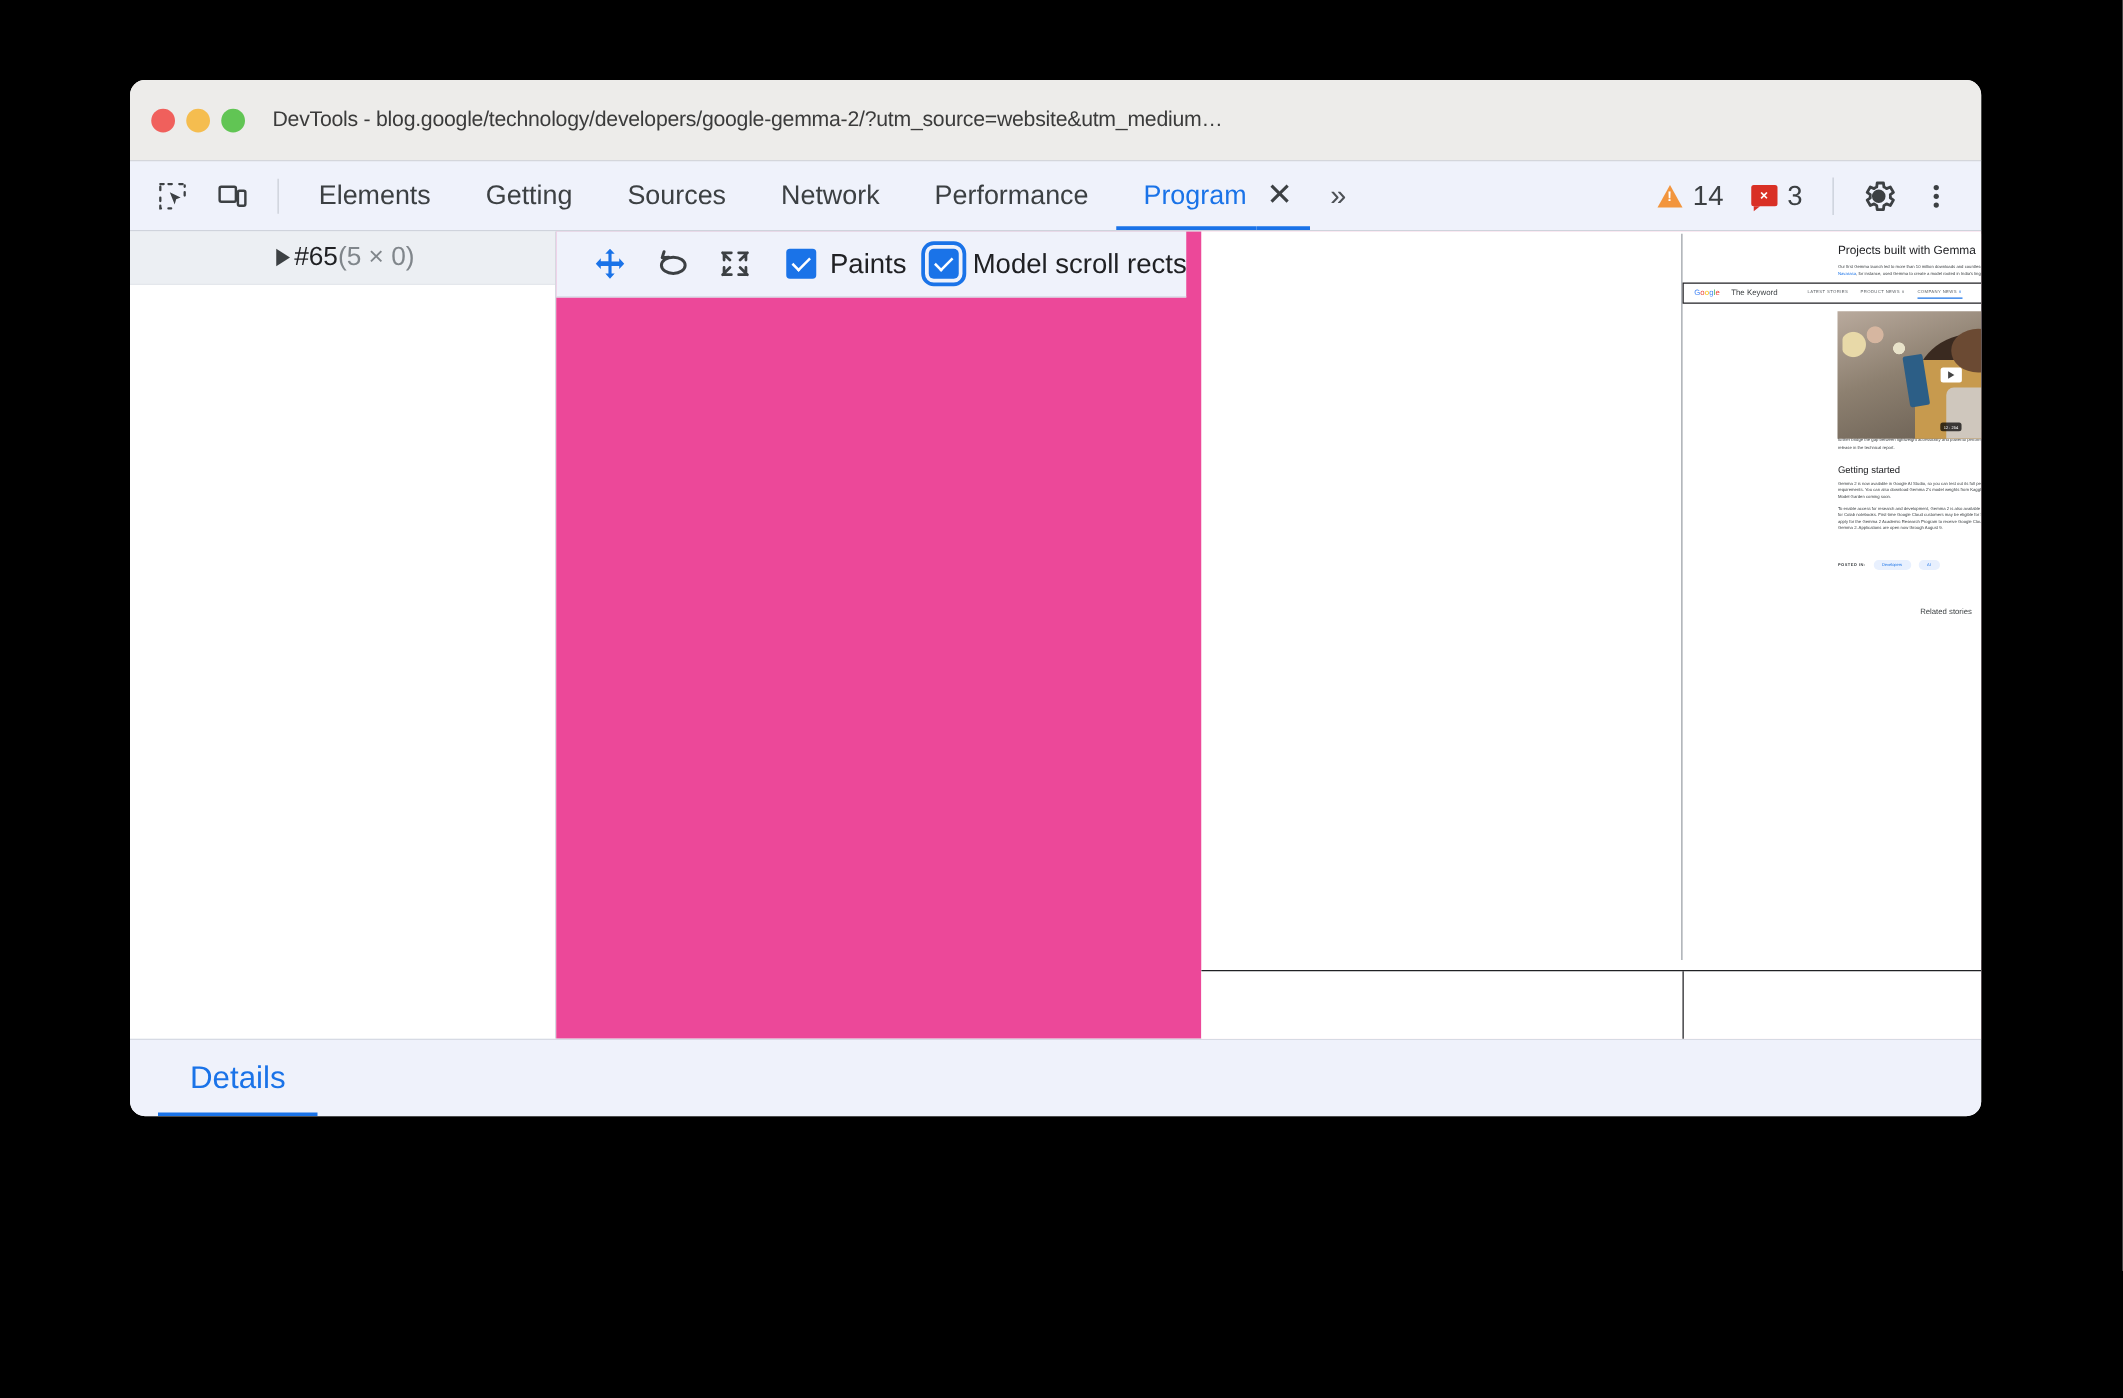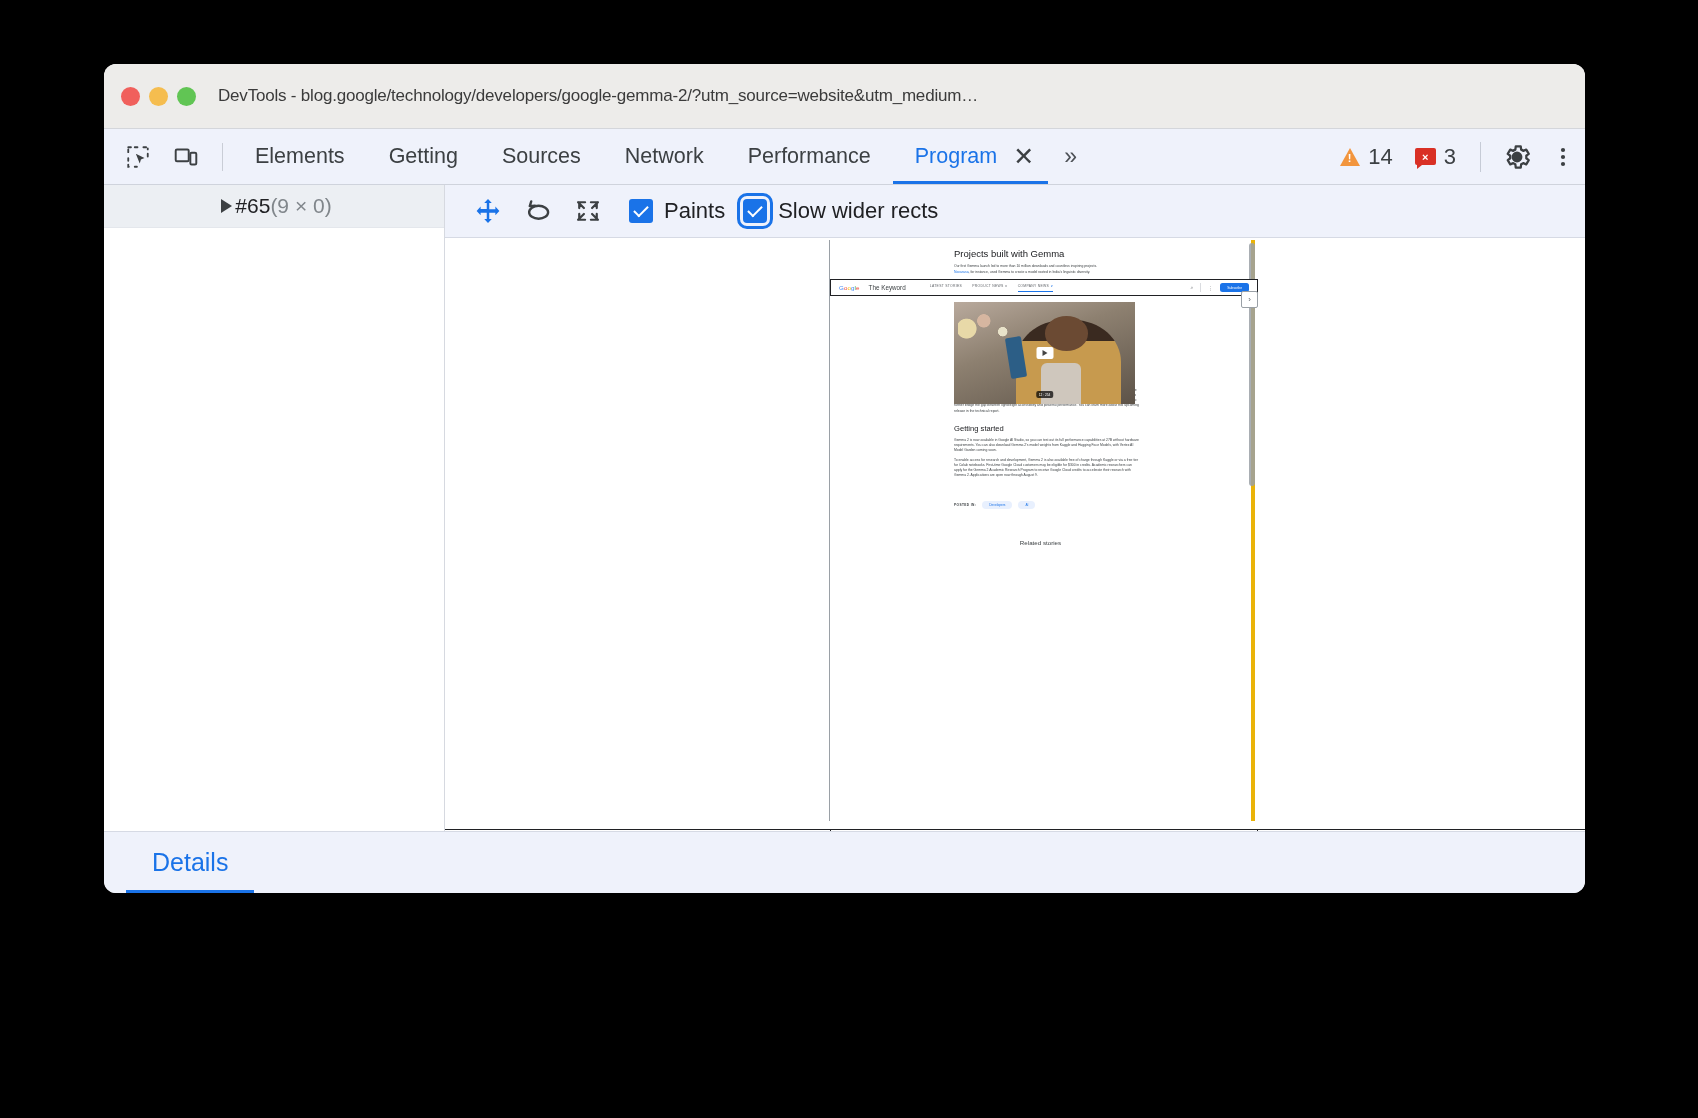--- a/index.html
+++ b/index.html
@@ -88,20 +88,21 @@
     box-shadow: inset 0 -3px 0 #1a73e8;
   }
   .dt-more {
     font-size: 23px; color: #4d5156;
     padding: 0 16px; display: flex; align-items: center; height: 100%;
     letter-spacing: -3px;
   }
   #tb-right {
     margin-left: auto;
     display: flex; align-items: center;
+    padding-right: 14px;
     gap: 2px;
   }
   .counter {
     display: flex; align-items: center; gap: 8px;
     padding: 0 10px;
     font-size: 22px; color: #3c4043;
   }
   .warn-tri {
     width: 0; height: 0;
     border-left: 10px solid transparent;
@@ -156,21 +157,21 @@
     width: 0; height: 0;
     border-top: 7px solid transparent;
     border-bottom: 7px solid transparent;
     border-left: 11px solid #3c4043;
     margin-right: 3px;
   }
   #layer-id { font-size: 21px; color: #202124; }
   #layer-dim { font-size: 21px; color: #80868b; }
 
   
-  #rightpane { flex: 1; display: flex; flex-direction: column; min-width: 0; background:#4c1d95; }
+  #rightpane { flex: 1; display: flex; flex-direction: row; min-width: 0; background:#ec4899;gap:12px; }
 
   #layers-toolbar {
     height: 53px;
     background: #eff2fb;
     border-bottom: 1px solid #d6dae4;
     display: flex; align-items: center;
     padding-left: 20px;
     gap: 4px;
   }
   .ltb-btn {
@@ -463,21 +464,21 @@
       </div>
     </div>
   </div>
 
   <div id="body">
 
     <div id="treepane">
       <div id="layer-row">
         <div class="tri"></div>
         <span id="layer-id">#65</span>
-        <span id="layer-dim">(9 × 0)</span>
+        <span id="layer-dim">(5 × 0)</span>
       </div>
     </div>
 
     <div id="rightpane">
 
       <div id="layers-toolbar">
         <div class="ltb-btn">
           <svg width="30" height="30" viewBox="0 0 24 24">
             <path d="M12 2.4l3 3.2h-2v4.9h4.9V8.4l3.2 3.6-3.2 3.4v-2h-4.9v4.9h2l-3 3.3-3-3.3h2v-4.9H6.1v2L2.9 12l3.2-3.6v2H11V5.6H9z" fill="#1a73e8"></path>
           </svg>
@@ -497,21 +498,21 @@
           </svg>
         </div>
 
         <label class="cb-wrap">
           <span class="cbox"></span>
           <span>Paints</span>
         </label>
 
         <label class="cb-wrap focused">
           <span class="cbox"></span>
-          <span>Slow wider rects</span>
+          <span>Model scroll rects</span>
         </label>
       </div>
 
       <div id="layer-canvas">
 
         <div id="page">
           <div class="pg-h2">Projects built with Gemma</div>
           <div class="pg-p">Our first Gemma launch led to more than 10 million downloads and countless inspiring projects.</div>
           <div class="pg-p" style="margin-top:1px;">
             <span class="lnk">Navarasa</span><span>, for instance, used Gemma to create a model rooted in India's linguistic diversity.</span>

